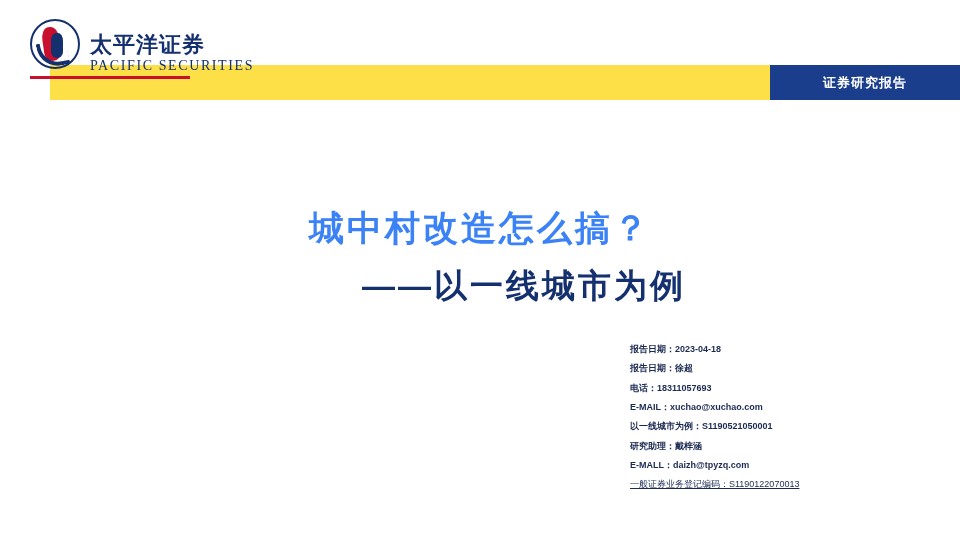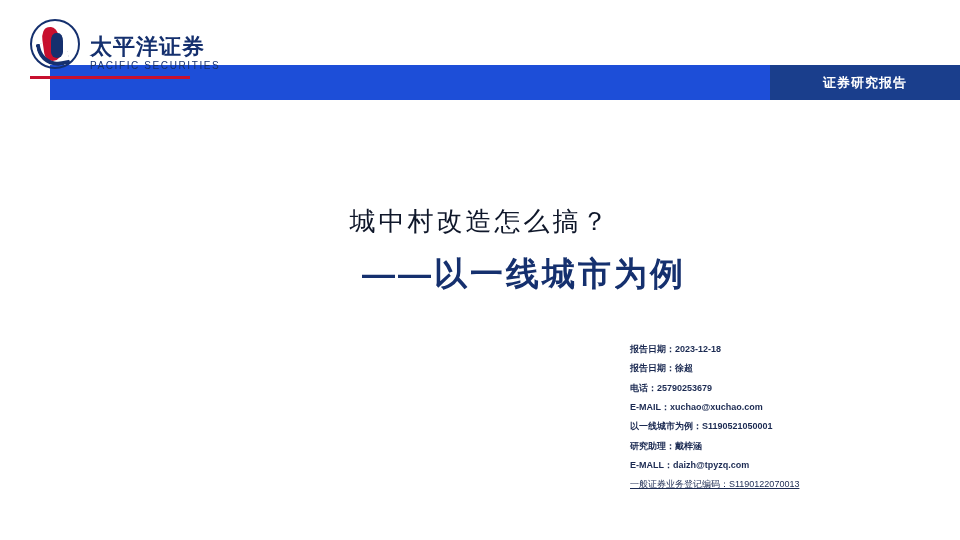--- a/index.html
+++ b/index.html
@@ -20,21 +20,21 @@
     background: #ffffff;
   }
 
   
   .header-band {
     position: absolute;
     left: 50px;
     top: 65px;
     width: 910px;
     height: 35px;
-    background: #1d4ed8;
+    background: #fde047;
   }
   .header-band-accent {
     position: absolute;
     right: 0;
     top: 0;
     width: 190px;
     height: 35px;
     background: #1a3e8c;
     display: flex;
     align-items: center;
@@ -109,46 +109,47 @@
   }
   .logo-cn {
     color: #15306e;
     font-size: 22px;
     font-weight: bold;
     letter-spacing: 1px;
     white-space: nowrap;
   }
   .logo-en {
     color: #15306e;
-    font-size: 10px;
+    font-size: 14px;
     letter-spacing: 1.6px;
     margin-top: 3px;
     white-space: nowrap;
+    font-family: Liberation Serif, serif;
   }
   .logo-rule {
     position: absolute;
     left: 30px;
     top: 76px;
     width: 160px;
     height: 3px;
     background: #c8102e;
   }
 
   
   .title-block {
     position: absolute;
     left: 0;
     top: 205px;
     width: 960px;
     text-align: center;
   }
   .title-main {
-    color: #0f172a;
-    font-size: 26px;
-    font-weight: normal;
+    color: #3b82f6;
+    font-size: 35px;
+    font-weight: bold;
     letter-spacing: 3px;
     line-height: 1.3;
   }
   .title-sub {
     color: #15306e;
     font-size: 33px;
     font-weight: bold;
     letter-spacing: 3px;
     line-height: 1.3;
     margin-top: 14px;
@@ -198,23 +199,23 @@
     </div>
   </div>
   <div class="logo-rule"></div>
 
   <div class="title-block">
     <div class="title-main">城中村改造怎么搞？</div>
     <div class="title-sub">——以一线城市为例</div>
   </div>
 
   <div class="meta">
-    <div class="row">报告日期：2023-12-18</div>
+    <div class="row">报告日期：2023-04-18</div>
     <div class="row">报告日期：徐超</div>
-    <div class="row">电话：25790253679</div>
+    <div class="row">电话：18311057693</div>
     <div class="row">E-MAIL：xuchao@xuchao.com</div>
     <div class="row">以一线城市为例：S1190521050001</div>
     <div class="row">研究助理：戴梓涵</div>
     <div class="row">E-MALL：daizh@tpyzq.com</div>
     <div class="row thin">一般证券业务登记编码：S1190122070013</div>
   </div>
 
 </div>
 
 </body></html>

